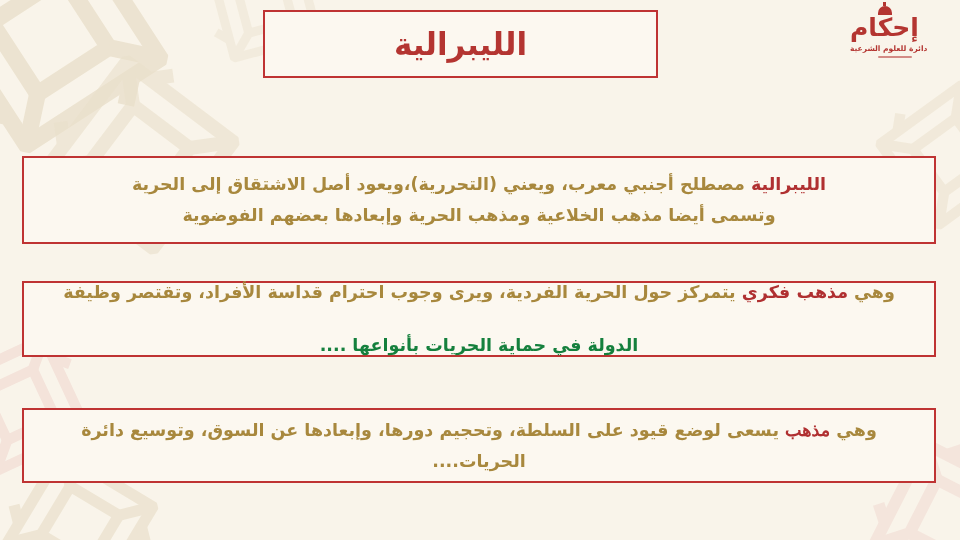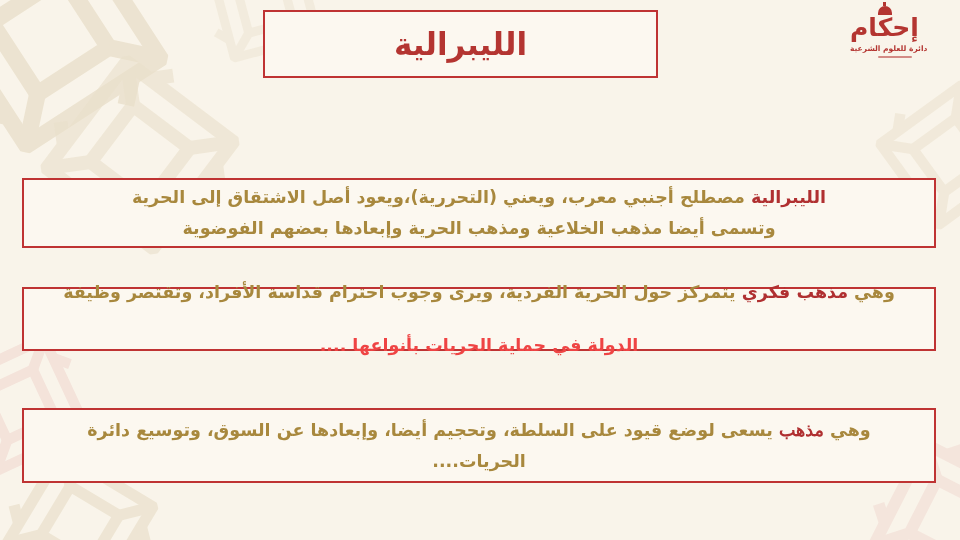--- a/index.html
+++ b/index.html
@@ -93,22 +93,22 @@
     direction:rtl;text-align:center;
     padding:2px 10px;
   }
   .def-box .line{
     font-size:17.5px;font-weight:bold;
     line-height:31px;
     color:var(--text-gold);
     white-space:nowrap;
   }
   .def-box .seg{color:var(--text-gold);}
-  #box-1{top:178px;height:70px;}
-  #box-2{top:287px;height:64px;gap:22px;}
+  #box-1{top:156px;height:88px;}
+  #box-2{top:281px;height:76px;gap:22px;}
   #box-3{top:408px;height:75px;}
 </style>
 </head>
 <body>
 
 <div class="slide">
 
   <svg width="0" height="0" style="position:absolute">
     <defs>
       <g id="kufic" fill="none" stroke="currentColor" stroke-width="7">
@@ -159,26 +159,26 @@
     <div class="line">
       <span class="seg" style="color: rgb(168, 136, 61);">وتسمى أيضا مذهب الخلاعية ومذهب الحرية وإبعادها بعضهم الفوضوية</span>
     </div>
   </div>
 
   <div id="box-2" class="def-box">
     <div class="line">
       <span class="seg" style="color: rgb(168, 136, 61);">وهي </span><span class="seg" style="color: rgb(176, 48, 49);">مذهب فكري</span><span class="seg" style="color: rgb(168, 136, 61);"> يتمركز حول الحرية الفردية، ويرى وجوب احترام قداسة الأفراد، وتقتصر وظيفة</span>
     </div>
     <div class="line">
-      <span class="seg" style="color: #ef4444;">الدولة في حماية الحريات بأنواعها ....</span>
+      <span class="seg" style="color: #15803d;">الدولة في حماية الحريات بأنواعها ....</span>
     </div>
   </div>
 
   <div id="box-3" class="def-box">
     <div class="line">
-      <span class="seg" style="color: rgb(168, 136, 61);">وهي </span><span class="seg" style="color: rgb(176, 48, 49); font-family: Liberation Serif, serif;">مذهب</span><span class="seg" style="color: rgb(168, 136, 61);"> يسعى لوضع قيود على السلطة، وتحجيم أيضا، وإبعادها عن السوق، وتوسيع دائرة</span>
+      <span class="seg" style="color: rgb(168, 136, 61);">وهي </span><span class="seg" style="color: rgb(176, 48, 49); font-family: Liberation Serif, serif;">مذهب</span><span class="seg" style="color: rgb(168, 136, 61);"> يسعى لوضع قيود على السلطة، وتحجيم دورها، وإبعادها عن السوق، وتوسيع دائرة</span>
     </div>
     <div class="line">
       <span class="seg" style="color: rgb(168, 136, 61);">الحريات....</span>
     </div>
   </div>
 
 </div>
 
 </body></html>

